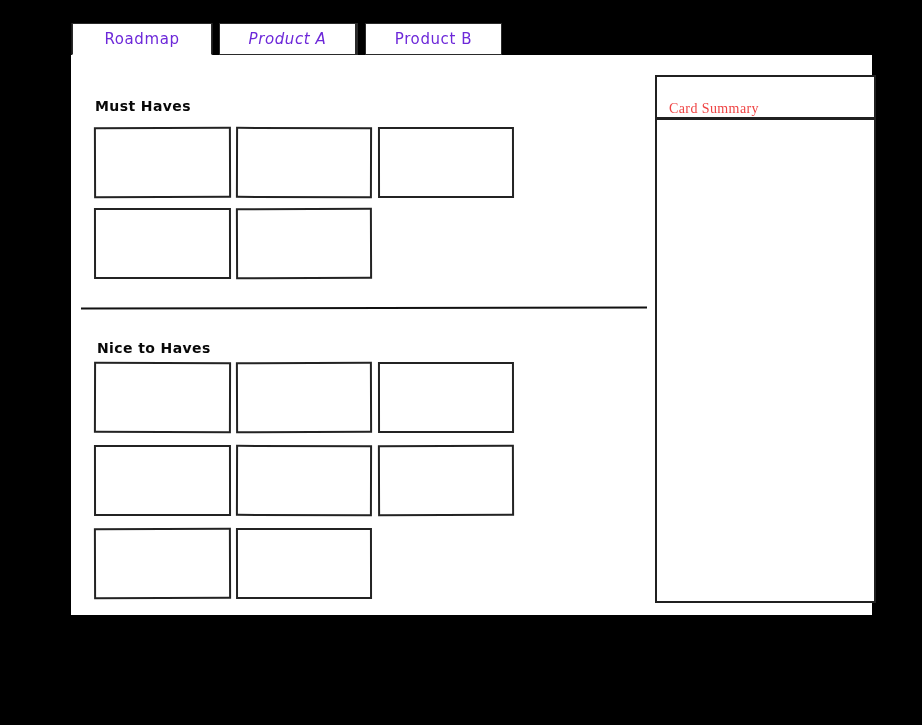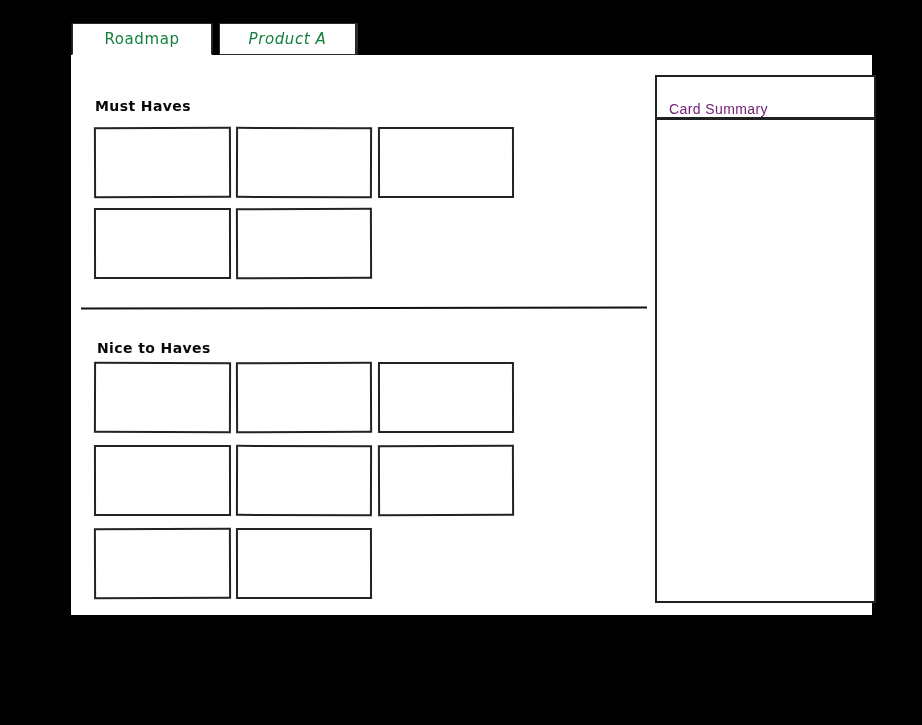--- a/index.html
+++ b/index.html
@@ -38,21 +38,21 @@
     height: 32px;
     background: #ffffff;
     border: 1px solid #2a2a2a;
     box-sizing: border-box;
     display: flex;
     align-items: center;
     justify-content: center;
     font-family: "DejaVu Sans", sans-serif;
     font-size: 15px;
     letter-spacing: 0.6px;
-    color: #15803d;
+    color: #6d28d9;
     cursor: pointer;
   }
   .tab.active {
     border-bottom: 1px solid #ffffff;
     box-shadow: 1px 0 0 #1a1a1a, -1px 0 0 #1a1a1a;
     z-index: 4;
   }
   .tab-0 { left: 1px;   width: 140px; }
   .tab-1 { left: 148px; width: 139px; border-right-width: 3px; font-style: italic; }
   .tab-2 { left: 294px; width: 137px; }
@@ -153,24 +153,24 @@
     width: 221px;
     height: 44px;
     background: #ffffff;
     border: 2px solid #202020;
     box-sizing: border-box;
     display: flex;
     align-items: center;
   }
   #card-summary-title {
     margin-left: 12px;
-    font-family: Liberation Sans, sans-serif;
+    font-family: Liberation Serif, serif;
     font-size: 14px;
     letter-spacing: 0.4px;
-    color: #701a75;
+    color: #ef4444;
     white-space: nowrap;
     margin-top: 24px;
   }
   #card-summary-body {
     position: absolute;
     left: 0px;
     top: 43px;
     width: 221px;
     height: 485px;
     background: #ffffff;
@@ -182,20 +182,23 @@
 <body>
 
 <div id="app-window">
 
   <div id="tab-strip">
     <div class="tab tab-0 active">
       <span>Roadmap</span>
     </div>
     <div class="tab tab-1">
       <span>Product A</span>
+    </div>
+    <div class="tab tab-2">
+      <span>Product B</span>
     </div>
   </div>
 
   <div id="window-body">
 
     <div id="board-column">
 
       <div class="section-title" id="must-haves-title">Must Haves</div>
 
       <div class="card-grid mh" id="must-haves-grid">

